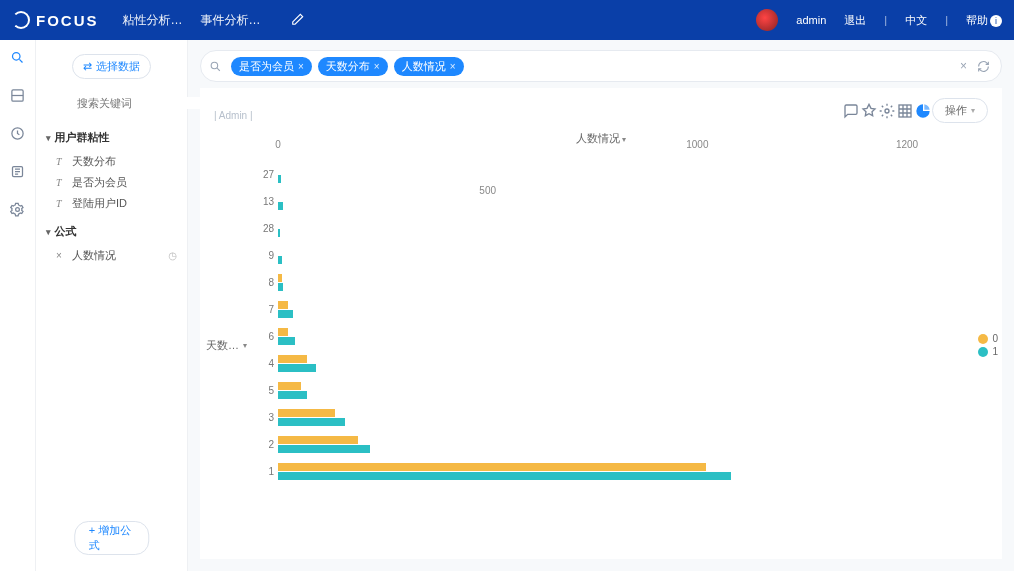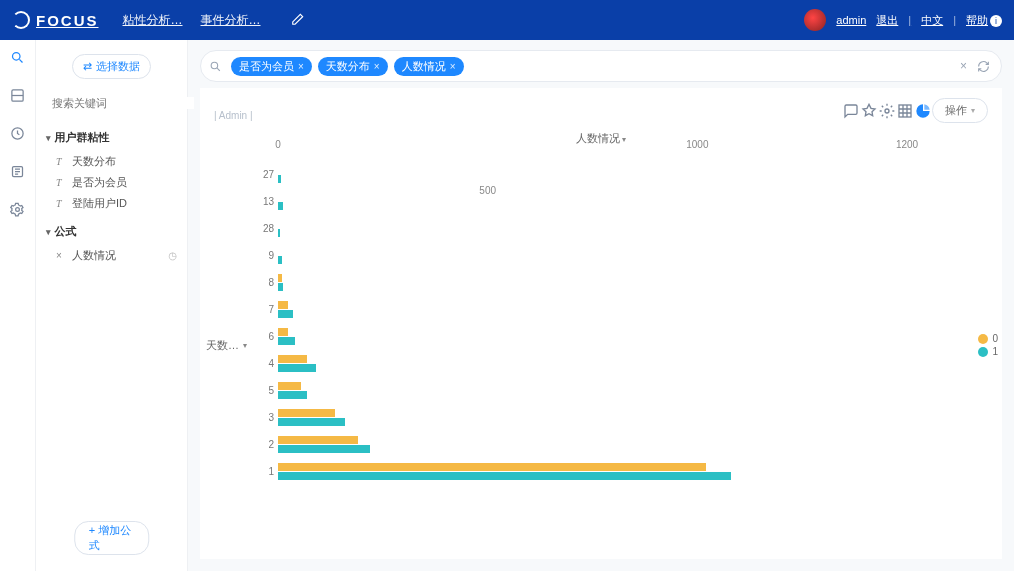--- a/index.html
+++ b/index.html
@@ -1,39 +1,39 @@
 <!DOCTYPE html>
 <html><head>
 <meta charset="utf-8">
 <style>
 * { margin: 0; padding: 0; box-sizing: border-box; }
 body { font-family: -apple-system, "Microsoft YaHei", sans-serif; font-size: 12px; color: #333; background: #fff; width: 1014px; height: 571px; overflow: hidden; }
 
-.topbar { height: 40px; background: #0a3fa8; display: flex; align-items: center; color: #fff; padding: 12px 12px; text-decoration: underline; }
+.topbar { height: 40px; background: #0a3fa8; display: flex; align-items: center; color: #fff; padding: 12px 12px; }
 .topbar .logo { display: flex; align-items: center; font-size: 15px; font-weight: 600; letter-spacing: 2px; }
 .topbar .logo-mark { width: 18px; height: 18px; margin-right: 6px; border: 2px solid #fff; border-radius: 50%; border-left-color: transparent; }
 .topbar .nav { display: flex; margin-left: 24px; gap: 18px; font-size: 12px; }
 .topbar .nav-item { cursor: pointer; opacity: 0.95; }
 .topbar .nav-icon { margin-left: 12px; cursor: pointer; }
 .topbar .spacer { flex: 1; }
-.topbar .user { display: flex; align-items: center; gap: 10px; font-size: 11px; }
+.topbar .user { display: flex; align-items: center; gap: 18px; font-size: 11px; }
 .topbar .avatar { width: 22px; height: 22px; border-radius: 50%; background: radial-gradient(circle at 40% 40%, #f44, #822); }
 .topbar .user span { cursor: pointer; }
 .topbar .sep { opacity: .6; }
 .topbar .help-badge { display:inline-block; width:12px; height:12px; border-radius:50%; background:#fff; color:#0a3fa8; font-size:9px; text-align:center; line-height:12px; margin-left:2px;}
 
 .body { display: flex; height: calc(100% - 40px); }
 
 .iconrail { width: 36px; background: #fff; border-right: 1px solid #eef0f3; display: flex; flex-direction: column; align-items: center; padding-top: 8px; gap: 20px; color: #7a8699; }
 .iconrail .ritem { width: 18px; height: 18px; cursor: pointer; display:flex; align-items:center; justify-content:center; }
 .iconrail .ritem.active { color: #1e88ff; }
 
 .sidebar { width: 152px; background: #fff; border-right: 1px solid #eef0f3; padding: 14px 10px; position: relative; display:flex; flex-direction:column; }
 .sidebar .select-btn { border: 1px solid #dde3ec; border-radius: 14px; padding: 4px 10px; font-size: 11px; color: #1e88ff; text-align: center; cursor: pointer; margin: 0 auto 14px; display:flex; align-items:center; gap:4px; }
-.sidebar .search { display:flex; align-items:center; gap:4px; color:#aab3c0; border-bottom: 1px solid transparent; padding: 4px 2px 10px; font-size: 11px;}
+.sidebar .search { display:flex; align-items:center; gap:4px; color:#aab3c0; border-bottom: 1px solid transparent; padding: 4px 2px 10px; font-size: 11px; margin-left: 25px;}
 .sidebar .search input { border:none; outline:none; font-size:11px; flex:1; color:#666; }
 .sidebar .group-title { font-size: 11px; font-weight:600; color:#333; margin: 10px 0 6px; display:flex; align-items:center; gap:4px;}
 .sidebar .group-title::before { content:"▾"; font-size:9px; color:#666;}
 .sidebar .field-item { display:flex; align-items:center; gap:6px; padding:3px 0 3px 10px; font-size:11px; color:#555; cursor:pointer;}
 .sidebar .field-item .ft { font-family: serif; font-style: italic; font-size:10px; color:#888; width:10px;}
 .sidebar .field-item .fx { color:#888; font-size:10px; width:10px;}
 .sidebar .add-formula { position:absolute; bottom:16px; left:50%; transform:translateX(-50%); border:1px solid #dde3ec; border-radius:14px; padding:1px 14px; font-size:11px; color:#1e88ff; cursor:pointer;}
 .sidebar .formula-clock { margin-left:auto; color:#bbb; font-size:10px;}
 
 .main { flex:1; display:flex; flex-direction:column; background:#f7f9fb; }

